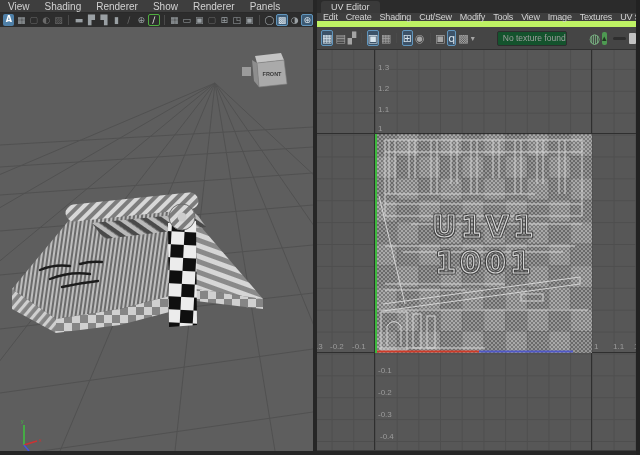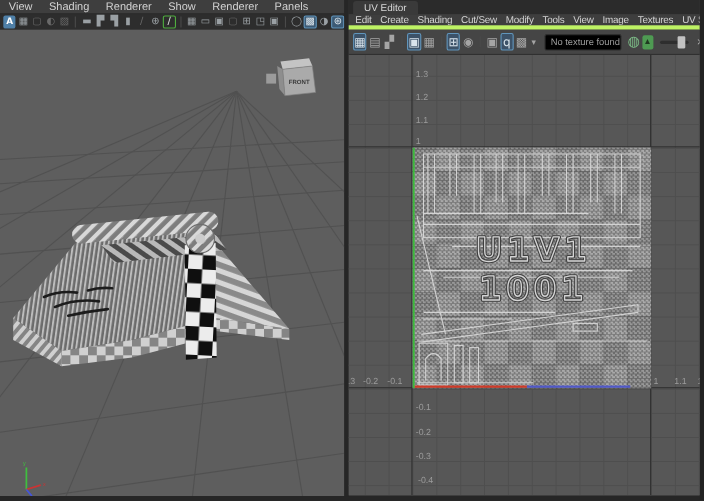--- a/index.html
+++ b/index.html
@@ -21,32 +21,32 @@
   .sep{width:1px;height:10px;background:#4a4a4a;margin:0 3px;}
   .viewport{position:absolute;left:0;top:27px;width:313px;height:424px;background:#5e5e5e;}
   
   .divider{position:absolute;left:313px;top:0;width:4px;height:455px;background:#262626;}
   .bottomstrip{position:absolute;left:0;top:451px;width:640px;height:4px;background:#262626;}
   
   .uv-pane{position:absolute;left:317px;top:0;width:323px;height:451px;background:#3e3e3e;}
   .tabbar{height:13px;background:#2b2b2b;display:flex;align-items:flex-end;}
   .tab{background:#3a3a3a;color:#d8d8d8;font-size:9px;padding:1px 10px 1px 10px;border-radius:3px 3px 0 0;margin-left:4px;}
   .uv-menubar{height:14px;background:#3e3e3e;display:flex;align-items:center;font-size:9px;
-              letter-spacing:-0.2px;color:#d2d2d2;padding-left:6px;gap:8px;border-bottom:4px solid #bef264;}
+              letter-spacing:-0.2px;color:#d2d2d2;padding-left:6px;gap:8px;border-bottom:6px solid #bef264;}
   .uv-menubar span{white-space:nowrap;}
   .uv-toolbar{height:23px;background:#454545;display:flex;align-items:center;padding-left:4px;gap:2px;
               border-bottom:1px solid #303030;}
   .tb{width:16px;height:16px;display:flex;align-items:center;justify-content:center;border-radius:2px;
       font-family:"DejaVu Sans",sans-serif;font-size:11px;color:#a5a5a5;}
   .tb.blue{background:#3c5268;border:1px solid #6196bd;color:#d8e4ec;}
   .tb.small{width:10px;font-size:8px;}
   .tb.greenic{color:#7fc08a;font-size:13px;}
   .tb.imgic{background:#4e9a52;color:#1f3a20;width:14px;height:13px;font-size:9px;}
-  .texfield{width:72px;height:15px;background:#000000;border:1px solid #2d2d2d;border-radius:2px;
-            color:#9e9e9e;font-size:8.5px;display:flex;align-items:center;padding-left:5px;margin:0 4px;white-space:nowrap;text-align:center;}
+  .texfield{width:72px;height:15px;background:#14532d;border:1px solid #2d2d2d;border-radius:2px;
+            color:#9e9e9e;font-size:8.5px;display:flex;align-items:center;padding-left:5px;margin:0 20px;white-space:nowrap;text-align:center;}
   .slider{width:38px;height:3px;background:#2e2e2e;border-radius:2px;position:relative;margin:0 4px;}
   .slider .handle{position:absolute;left:16px;top:-4px;width:7px;height:11px;background:#c2c2c2;border-radius:1px;}
   .chev{color:#b5b5b5;font-size:11px;margin-left:2px;}
   
   .uv-canvas{position:absolute;left:0;top:50px;width:323px;height:400px;background-color:#575757;
     background-image:linear-gradient(#4e4e4e 1px,transparent 1px),linear-gradient(90deg,#4e4e4e 1px,transparent 1px);
     background-size:21.7px 21.9px;background-position:14.6px 18.9px;overflow:hidden;}
   .axline-v{position:absolute;top:0;width:1px;height:400px;background:#2f2f2f;}
   .axline-h{position:absolute;left:0;width:323px;height:1px;background:#2f2f2f;}
   .uv-tex{position:absolute;left:58px;top:84px;width:217px;height:219px;

